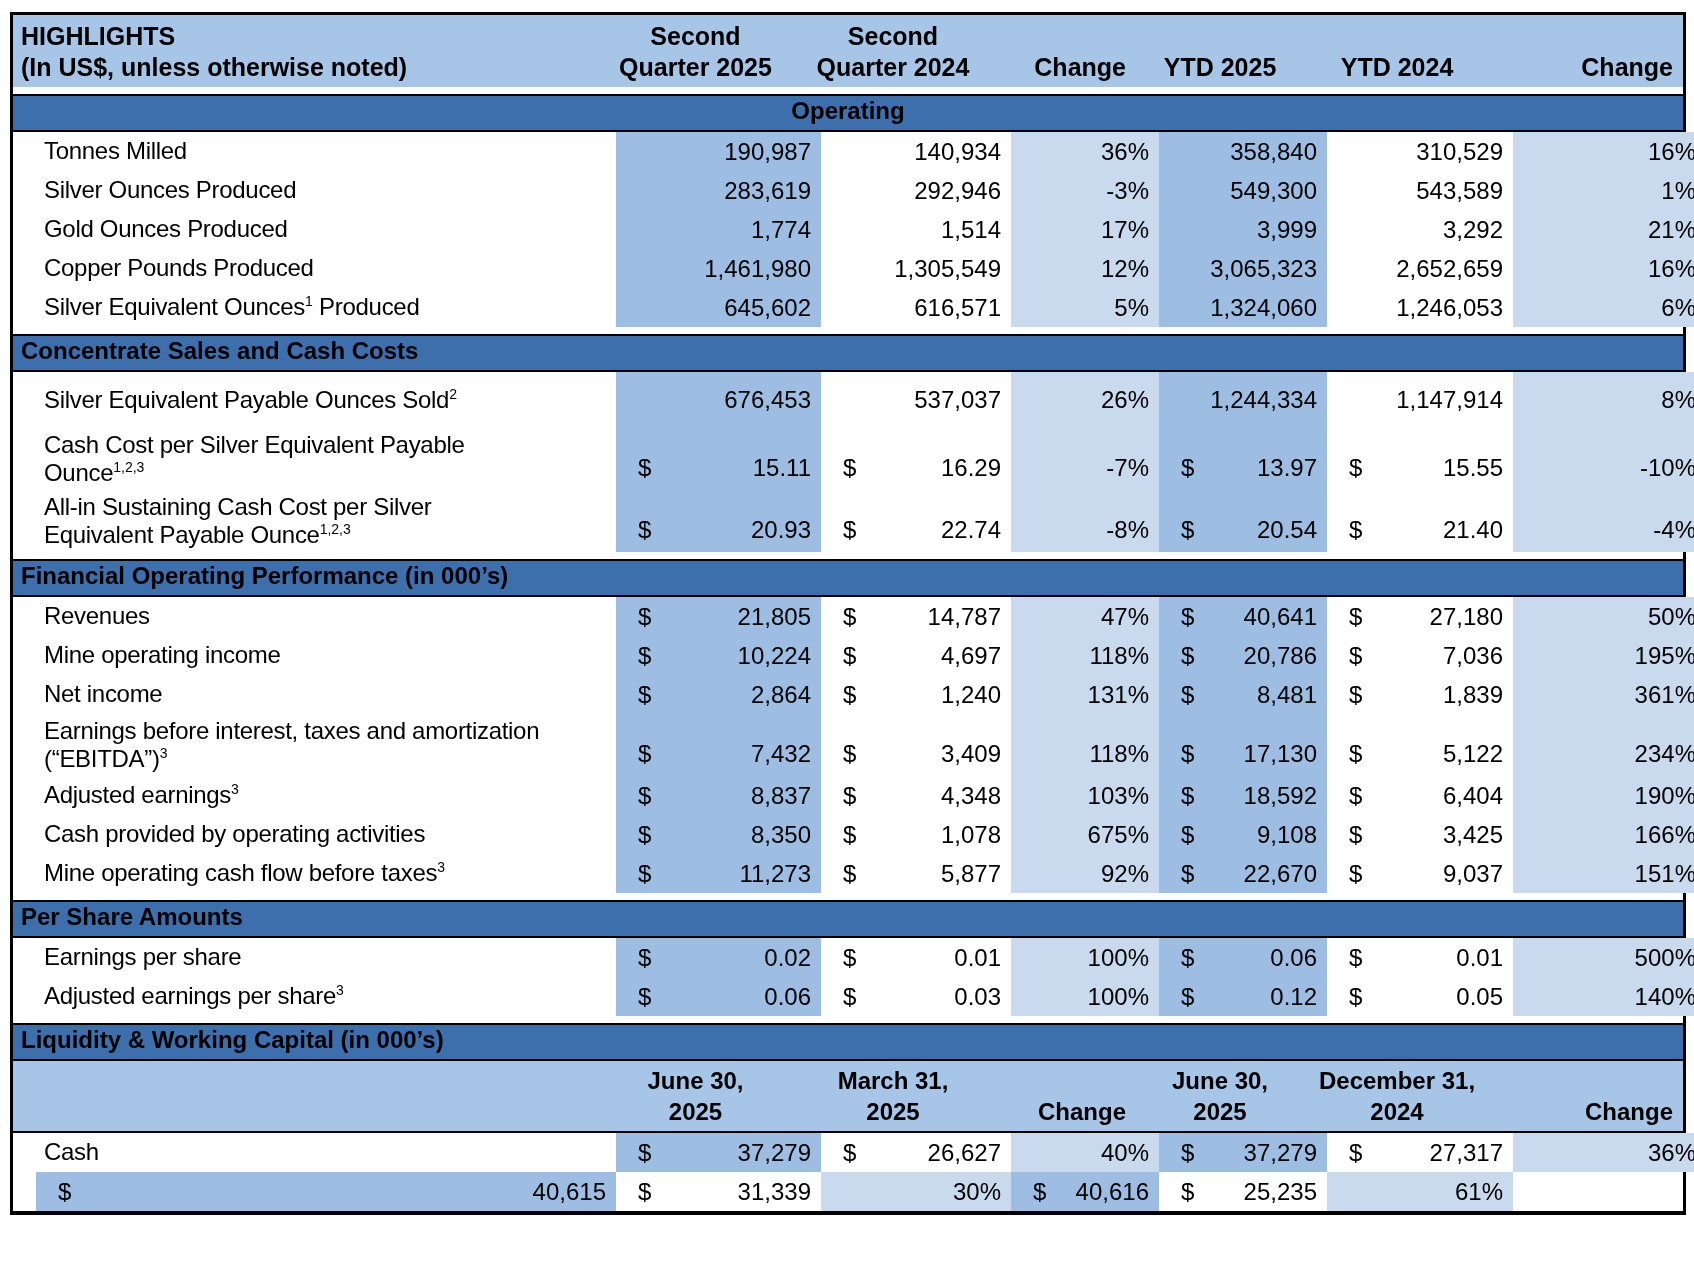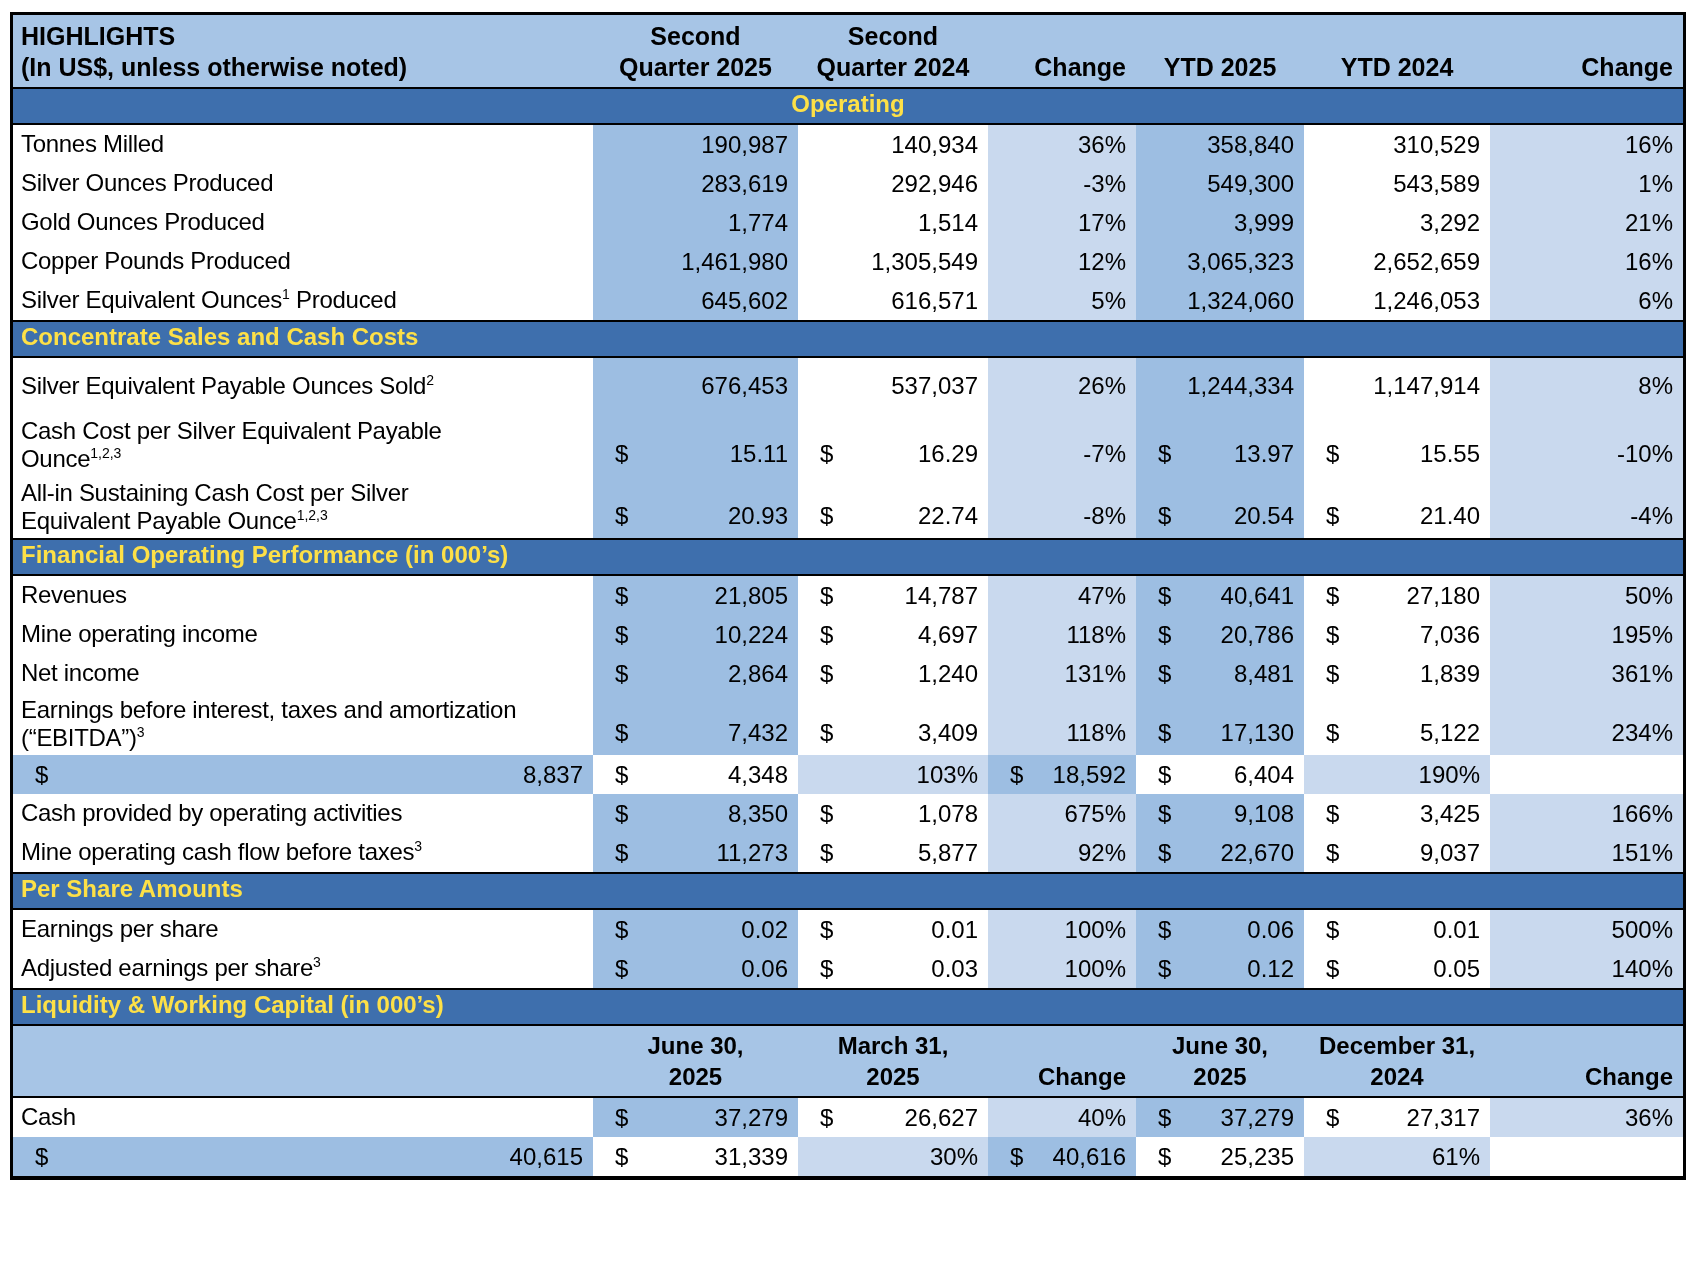--- a/index.html
+++ b/index.html
@@ -30,29 +30,29 @@
     padding-bottom:5px;
   }
   .title-cell{padding-left:8px;}
   .h-title{font-weight:700;}
   .h-sub{font-weight:700;}
   .col-head{text-align:center;}
   .col-head.right{text-align:right;padding-right:10px;}
 
   
   .section-row{
-    display:block;background:var(--sec);color:#fde047;
+    display:block;background:var(--sec);color:#000000;
     border-top:2px solid #000;border-bottom:2px solid #000;
     min-height:30px;font-size:24px;font-weight:700;
-    padding:1px 0 3px 8px;line-height:1.2;
+    padding:1px 0 3px 8px;line-height:1.2;margin-top:7px;
   }
   .section-row.sec-center{text-align:center;padding-left:0;}
 
   
-  .data-row{min-height:39px;background:#fff;}
+  .data-row{min-height:39px;background:#fff;margin-left:23px;}
   .data-row.tall{min-height:56px;}
   .data-row.tall2{min-height:62px;}
   .label-cell{
     align-self:center;padding-left:8px;font-size:24px;line-height:1.18;
     letter-spacing:-0.3px;white-space:pre-wrap;
   }
   .label-cell sup{font-size:14px;letter-spacing:0;}
   .val-cell{
     display:flex;align-items:center;justify-content:flex-end;
     font-size:24px;padding-right:10px;
@@ -368,20 +368,21 @@
       </div>
       <div class="cell val-cell shade-white money">
         <span class="cur">$</span>
         <span class="num">5,122</span>
       </div>
       <div class="cell val-cell shade-light">
         <span class="num">234%</span>
       </div>
     </div>
     <div class="row data-row">
+      <div class="cell label-cell">Adjusted earnings<sup>3</sup></div>
       <div class="cell val-cell shade-blue money">
         <span class="cur">$</span>
         <span class="num">8,837</span>
       </div>
       <div class="cell val-cell shade-white money">
         <span class="cur">$</span>
         <span class="num">4,348</span>
       </div>
       <div class="cell val-cell shade-light">
         <span class="num">103%</span>

